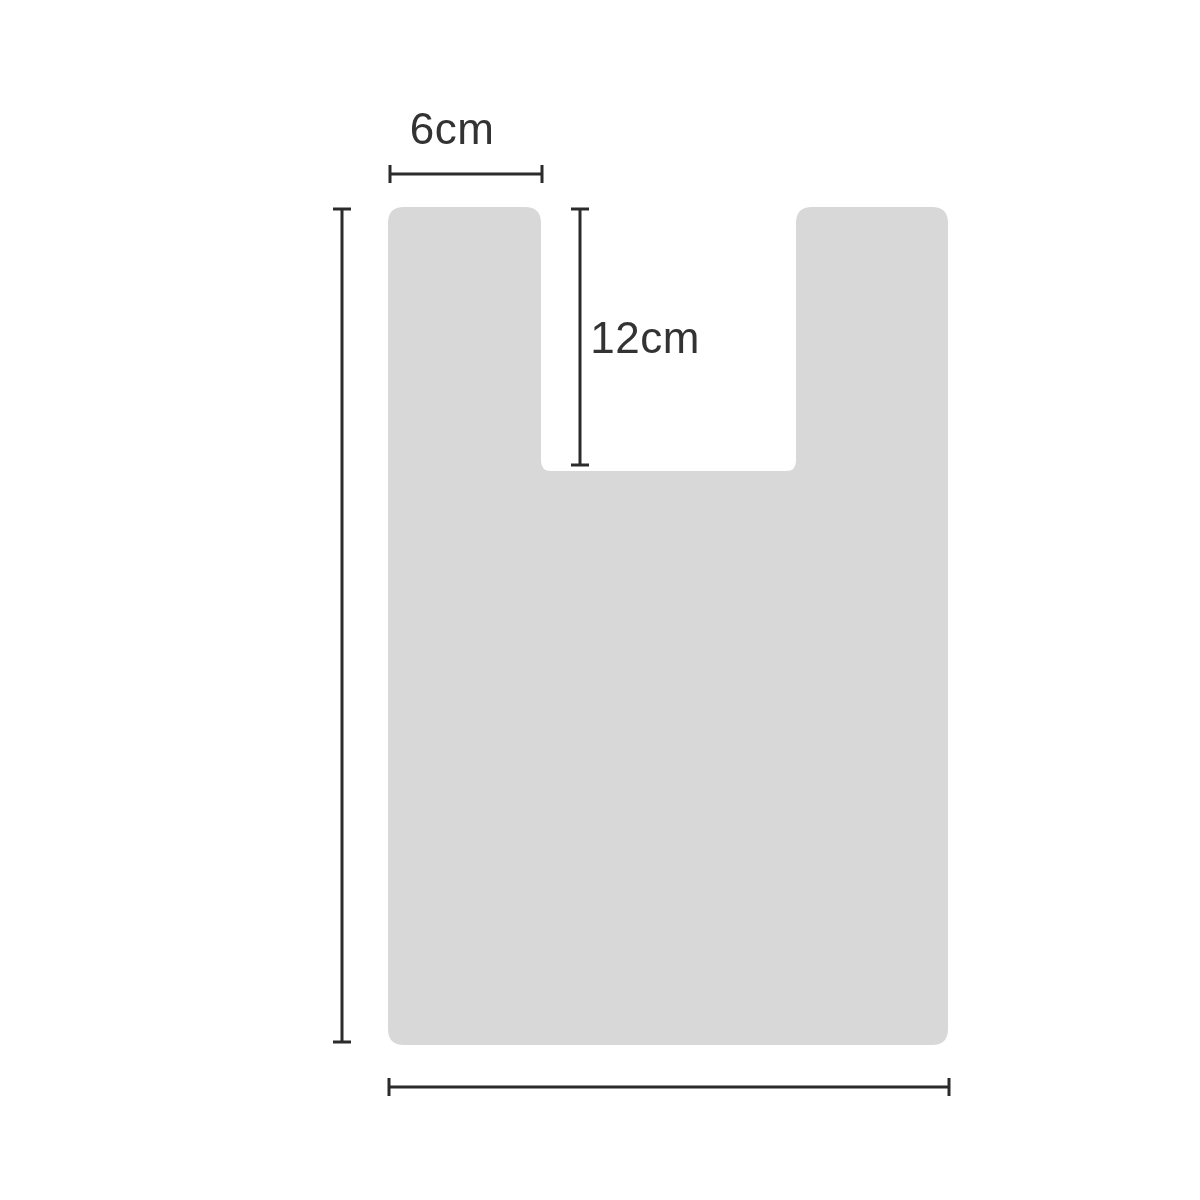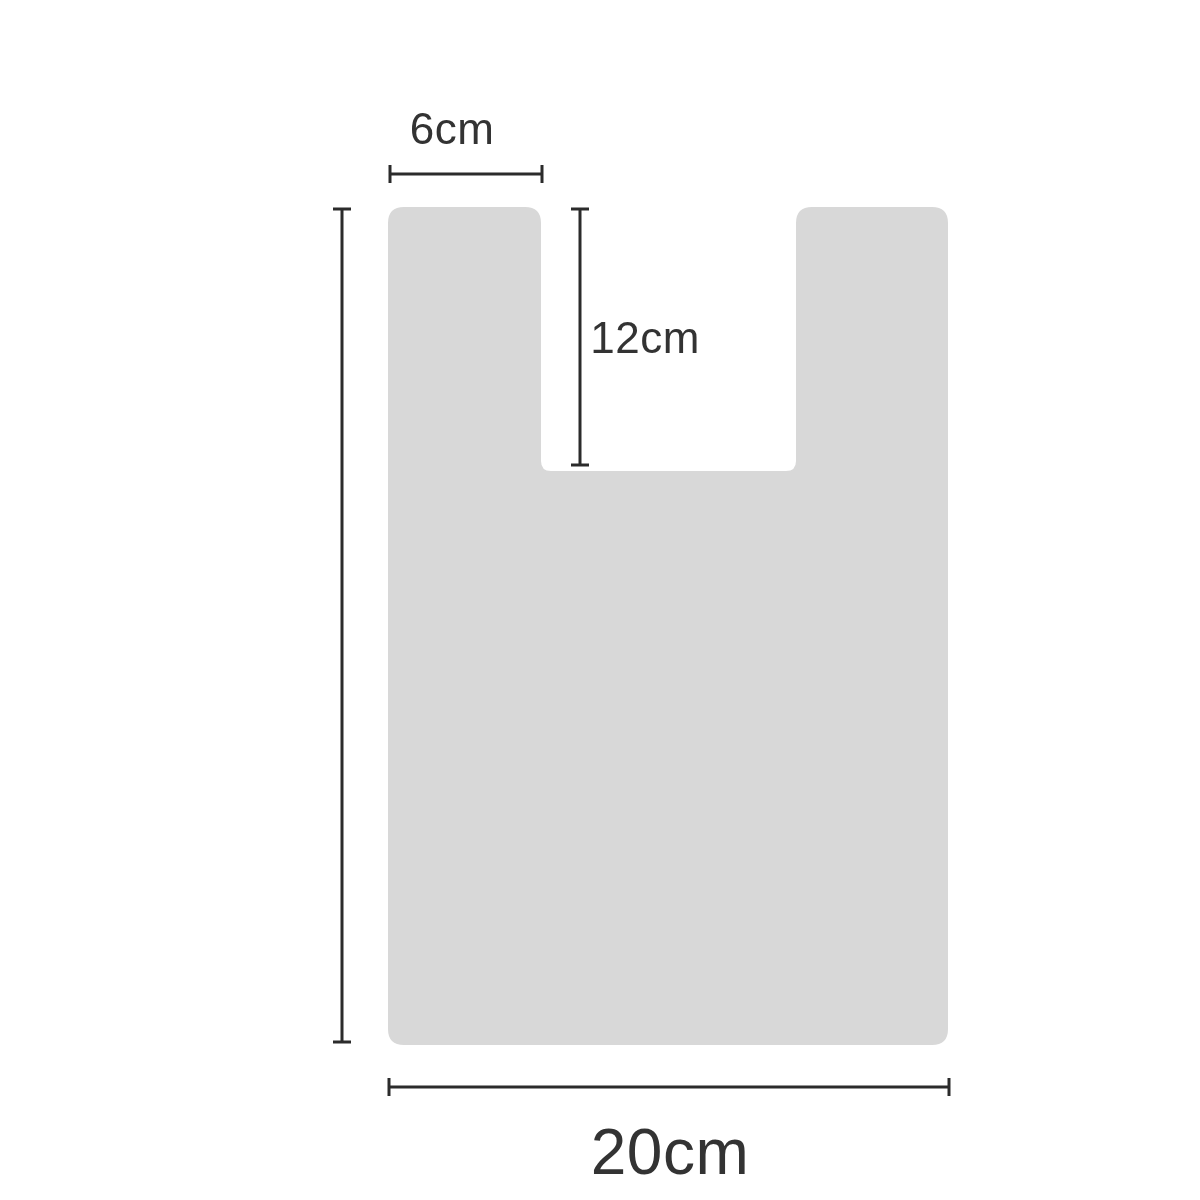--- a/index.html
+++ b/index.html
@@ -85,15 +85,14 @@
       <line x1="361" y1="1078" x2="361" y2="1096"></line>
       <line x1="921" y1="1078" x2="921" y2="1096"></line>
     </g>
   </svg>
 
   <div class="dim-label small" style="left:424px; top:129px;">6cm</div>
 
   <div class="dim-label small" style="left:617px; top:338px;text-align:right;">12cm</div>
 
 
-  <div class="dim-label large" style="left:642px; top:1152px;">20cm</div>
 
 </div>
 
 </body></html>

